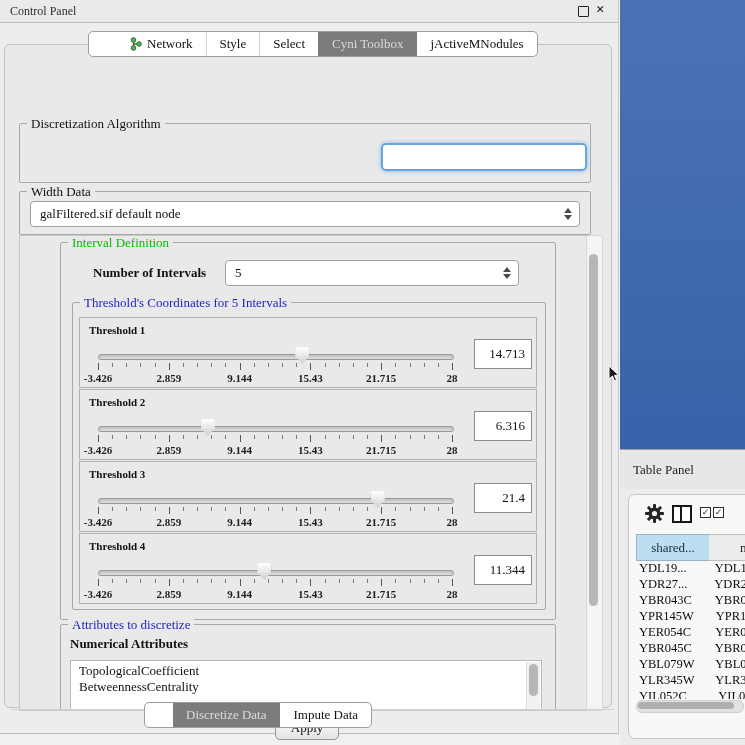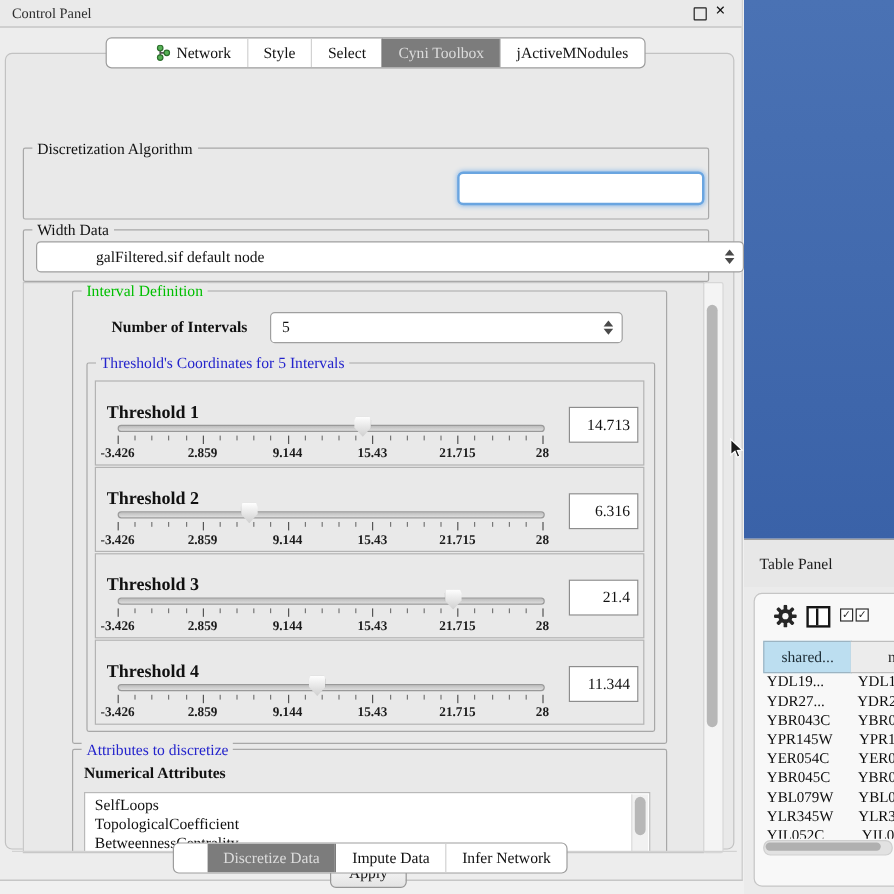--- a/index.html
+++ b/index.html
@@ -48,21 +48,21 @@
   
   #viewport{left:14px;top:190px;width:566px;height:474px;border:1px solid #c8c8c8;overflow:hidden;background:#e9e9e9;}
   #vscroll{left:581px;top:190px;width:15px;height:474px;background:#f4f4f4;border:1px solid #d7d7d7;border-radius:2px;}
   #vscroll-thumb{position:absolute;left:2px;top:18px;width:9px;height:352px;background:#b7b7b7;border-radius:5px;}
 
   #intervals-label{left:73px;top:29px;font-size:13px;font-weight:bold;}
   #noi-combo{left:205px;top:24px;width:292px;height:24px;}
 
   
   .tpanel{position:absolute;left:6px;width:456px;height:69px;background:#e9e9e9;border:1px solid #b3b3b3;}
-  .tp-title{position:absolute;left:9px;top:6px;font-size:15px;font-weight:bold;margin-top:12px;}
+  .tp-title{position:absolute;left:9px;top:6px;font-size:11px;font-weight:bold;}
   .track{position:absolute;left:18px;top:36px;width:354px;height:4px;background:linear-gradient(#bdbdbd,#dedede);border:1px solid #999;border-radius:3px;}
   .thumb{position:absolute;top:29px;width:14px;height:17px;background:linear-gradient(#ffffff,#cfcfcf);
          clip-path:polygon(10% 0,90% 0,100% 20%,100% 55%,50% 100%,0 55%,0 20%);filter:drop-shadow(0 0 1px #777);}
   .ticks{position:absolute;left:18px;top:45px;width:355px;height:8px;}
   .tick{position:absolute;top:0;width:1px;height:4px;background:#777;}
   .tick.major{height:7px;background:#555;}
   .tlabels{position:absolute;left:18px;top:54px;width:355px;height:12px;font-size:11px;font-weight:bold;color:#1c1c1c;}
   .tlab{position:absolute;transform:translateX(-50%);white-space:nowrap;}
   .vbox{position:absolute;left:394px;top:21px;width:50px;height:28px;background:#fff;border:1px solid #8d8d8d;
         font-size:13px;display:flex;align-items:center;justify-content:flex-end;padding-right:6px;}
@@ -117,21 +117,21 @@
 
     <div id="main-panel" class="abs">
 
       <div class="group" style="left:14px;top:78px;width:570px;height:58px;">
         <span class="gtitle">Discretization Algorithm</span>
       </div>
       <div id="algo-combo" class="abs"></div>
 
       <div class="group" style="left:14px;top:146px;width:570px;height:42px;">
         <span class="gtitle">Width Data</span>
-        <div class="combo" style="left:10px;top:9px;width:548px;height:24px;padding-left:40px;">
+        <div class="combo" style="left:10px;top:9px;width:548px;height:24px;">
           <span class="cval">galFiltered.sif default node</span>
           <span class="stepper">
               <span class="arr-up"></span>
               <span class="arr-down"></span>
             </span>
         </div>
       </div>
 
       <div id="viewport" class="abs">
         <div class="group" style="left:40px;top:6px;width:494px;height:376px;">
@@ -320,21 +320,20 @@
           </div>
 
         <div class="group" style="left:40px;top:388px;width:494px;height:92px;">
           <span class="gtitle blue">Attributes to discretize</span>
         </div>
         <span id="attr-heading" class="abs">Numerical Attributes</span>
         <div id="attr-list" class="abs">
           <div id="attr-scroll">
               <div id="attr-thumb"></div>
             </div>
-        <div class="attr-item">SelfLoops</div>
             <div class="attr-item">TopologicalCoefficient</div>
             <div class="attr-item">BetweennessCentrality</div>
           </div>
       </div>
       <div id="vscroll" class="abs">
         <div id="vscroll-thumb"></div>
       </div>
 
       <div id="apply-bar" class="abs"></div>
       <div id="apply-btn" class="abs">Apply</div>
@@ -364,23 +363,20 @@
           <span class="tlabel">jActiveMNodules</span>
         </div>
       </div>
 
     <div id="bottom-tabs" class="tabstrip abs">
         <div class="tab selected">
           <span class="tlabel">Discretize Data</span>
         </div>
         <div class="tab">
           <span class="tlabel">Impute Data</span>
-        </div>
-        <div class="tab">
-          <span class="tlabel">Infer Network</span>
         </div>
       </div>
 
   </div>
 
   <div id="net-frame" class="abs">
     
     
     
     

